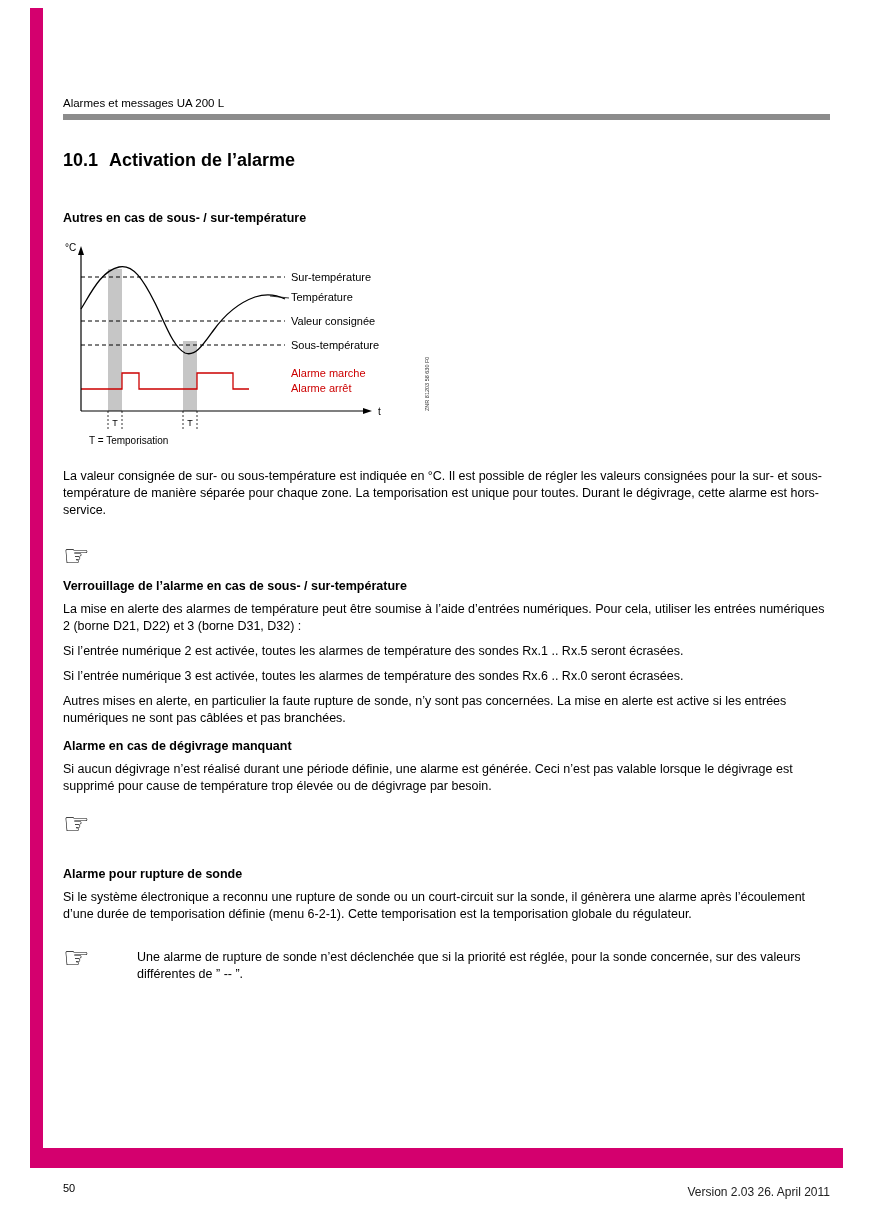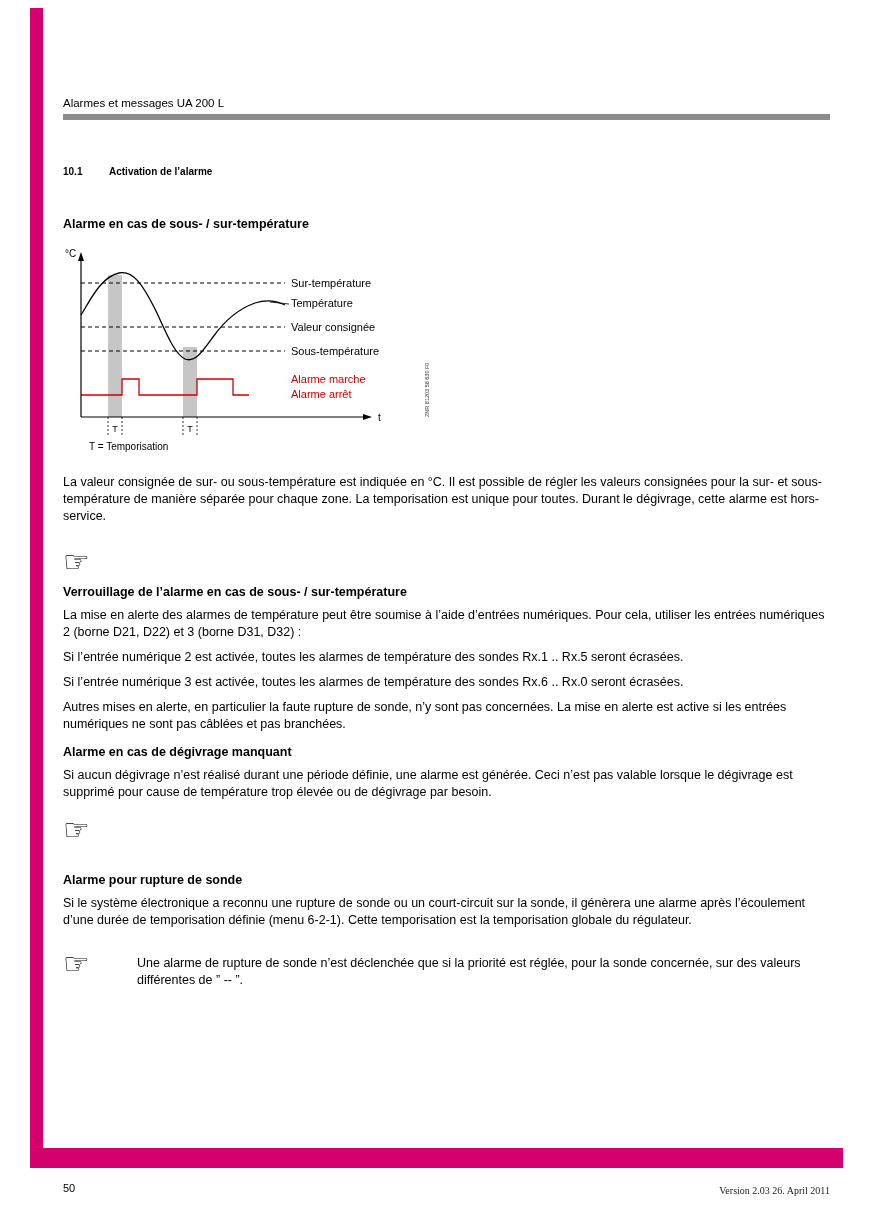--- a/index.html
+++ b/index.html
@@ -6,57 +6,57 @@
   body{
     width:870px;height:1230px;position:relative;overflow:hidden;
     background:#ffffff;color:#000;
     font-family:"Liberation Sans", sans-serif;
   }
   .bar-left{position:absolute;left:30px;top:8px;width:13px;height:1160px;background:#d4006e;}
   .bar-bottom{position:absolute;left:30px;top:1148px;width:813px;height:20px;background:#d4006e;}
   .content{position:absolute;left:63px;top:96px;width:767px;}
   .doc-header{font-size:11.5px;line-height:14px;}
   .header-rule{height:6px;background:#8c8c8c;margin-top:4px;}
-  .title{font-size:10px;font-weight:bold;margin:46px 0 0 0;}
+  .title{font-size:18px;font-weight:bold;margin:30px 0 0 0;}
   .title-num{display:inline-block;width:46px;}
   .subhead{font-size:12.5px;font-weight:bold;margin:0;}
   .m-sub1{margin-top:40px;}
   .m-sub2{margin-top:8px;}
   .m-sub3{margin-top:12px;}
   .m-sub4{margin-top:28px;}
   p.body{font-size:12.5px;line-height:17px;margin:8px 0 0 0;}
   p.body.gap{}
   .figure{margin-top:16px;}
   .after-figure{margin-top:14px;}
   .note{display:flex;align-items:flex-start;}
   .n1{margin-top:24px;}
   .n2{margin-top:16px;}
   .n3{margin-top:22px;}
   .hand{flex:0 0 74px;font-size:30px;line-height:30px;margin-top:-2px;}
   .note-text{flex:1;font-size:12.5px;line-height:17px;margin:4px 0 0 0;}
   .em{}
   .bold{font-weight:bold;}
   .footer-page{position:absolute;left:63px;top:1182px;font-size:11px;text-align:center;}
-  .footer-version{position:absolute;right:40px;top:1185px;font-size:10px;color:#222;font-family:Liberation Serif, serif;}
+  .footer-version{position:absolute;right:40px;top:1185px;font-size:12px;color:#222;}
   svg text{font-family:"Liberation Sans", sans-serif;}
 </style>
 </head>
 <body>
 
 <div class="bar-left"></div>
 <div class="bar-bottom"></div>
 
 <div class="content">
 
   <div class="doc-header">Alarmes et messages UA 200 L</div>
   <div class="header-rule"></div>
 
   <h1 class="title"><span class="title-num">10.1</span><span>Activation de l’alarme</span></h1>
 
-  <h2 class="subhead m-sub1">Alarme en cas de sous- / sur-température</h2>
+  <h2 class="subhead m-sub1">Autres en cas de sous- / sur-température</h2>
 
   <div class="figure">
     <svg width="440" height="215" viewBox="0 0 440 215">
 
       <rect x="45" y="28" width="14" height="142" fill="#c6c6c6"></rect>
       <rect x="120" y="100" width="14" height="70" fill="#c6c6c6"></rect>
 
       <line x1="18" y1="36" x2="222" y2="36" stroke="#000" stroke-width="1" stroke-dasharray="4,3"></line>
       <line x1="18" y1="80" x2="222" y2="80" stroke="#000" stroke-width="1" stroke-dasharray="4,3"></line>
       <line x1="18" y1="104" x2="222" y2="104" stroke="#000" stroke-width="1" stroke-dasharray="4,3"></line>

